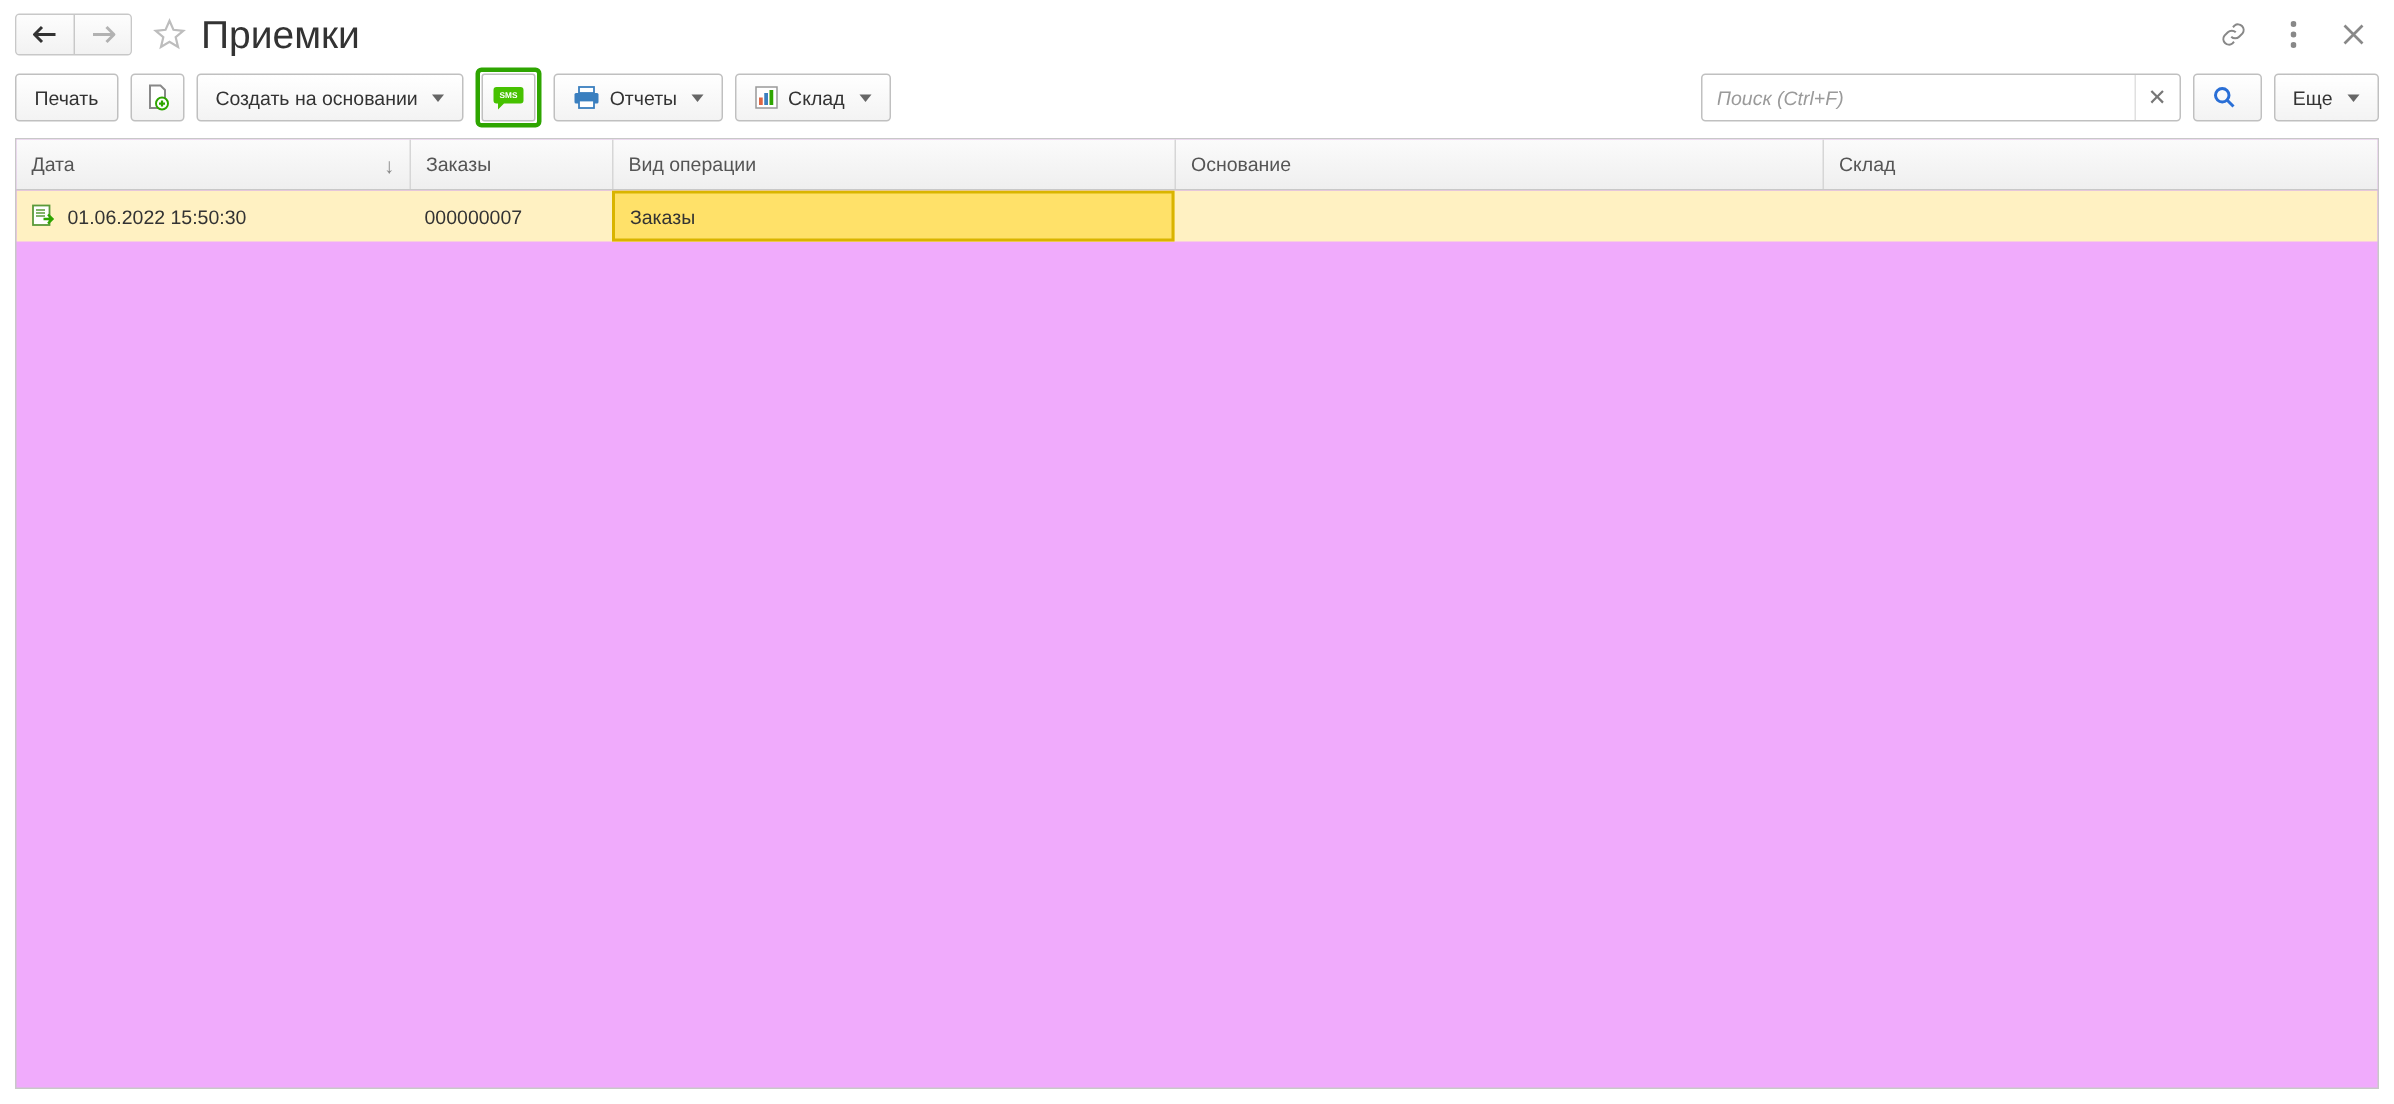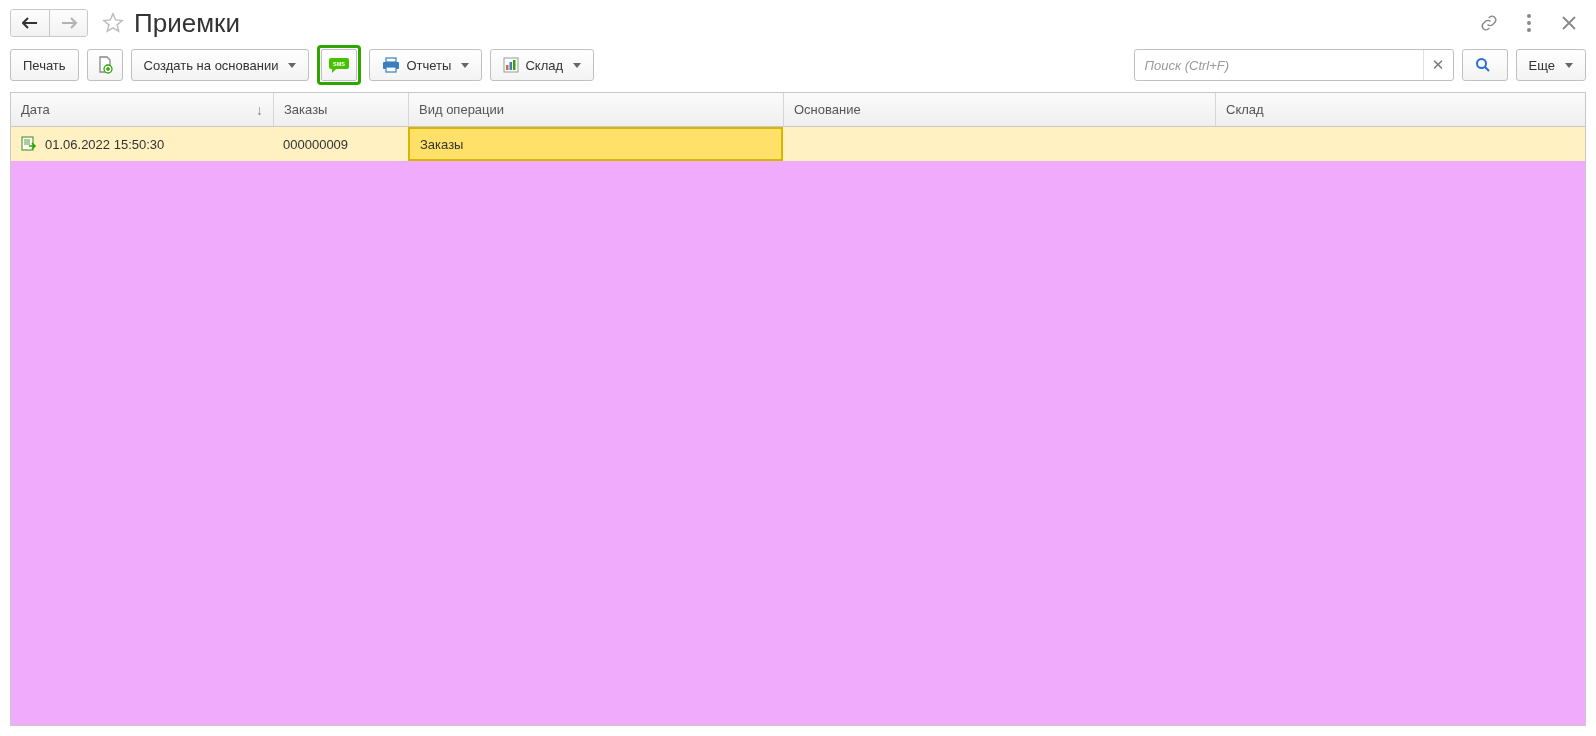--- a/index.html
+++ b/index.html
@@ -323,21 +323,21 @@
         <span class="doc-icon">
           <svg width="16" height="16" viewBox="0 0 16 16">
             <rect x="1" y="1" width="11" height="13" fill="#fff" stroke="#5a9a3a" stroke-width="1.2"></rect>
             <path d="M3 4 H9 M3 6 H9 M3 8 H9" stroke="#5a9a3a" stroke-width="1"></path>
             <path d="M8 10 L14 10 M11 7 L14 10 L11 13" stroke="#2ea500" stroke-width="1.6" fill="none"></path>
           </svg>
         </span>
         <span>01.06.2022 15:50:30</span>
       </div>
       <div class="col col-num">
-        <span>000000009</span>
+        <span>000000007</span>
       </div>
       <div class="col col-op">
         <span>Заказы</span>
       </div>
       <div class="col col-base">
         <span></span>
       </div>
     </div>
   </div>
 </div>

